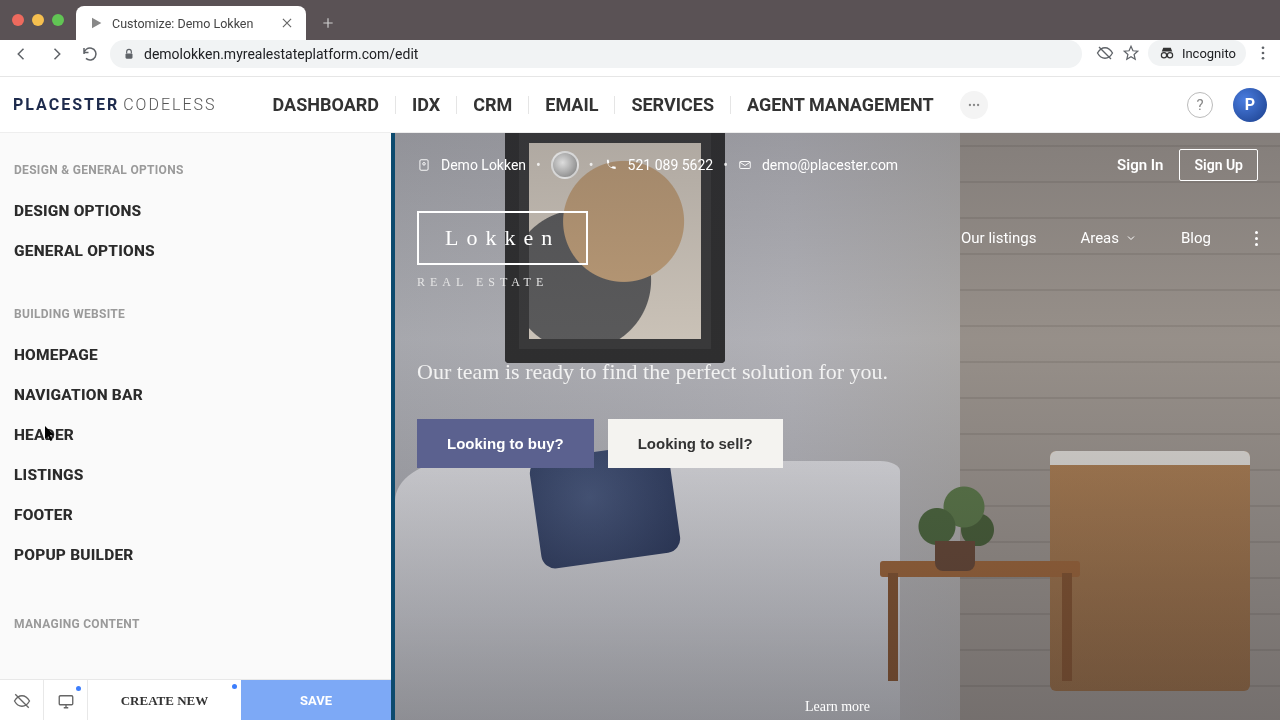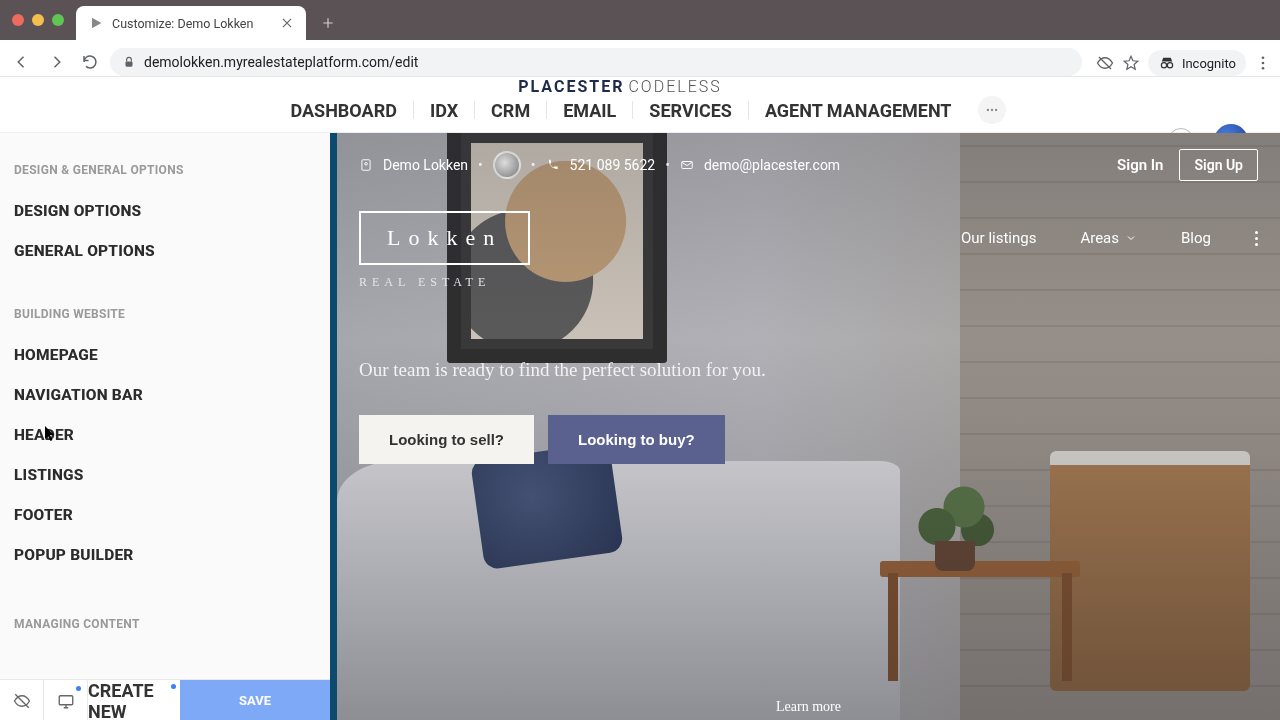--- a/index.html
+++ b/index.html
@@ -12,53 +12,53 @@
 .tl-red { background: #ed6a5e; }
 .tl-yellow { background: #f5bf4f; }
 .tl-green { background: #61c554; }
 .tab { background: #fff; height: 34px; border-radius: 8px 8px 0 0; display: flex; align-items: center; padding: 0 12px; gap: 8px; min-width: 230px; }
 .tab-favicon { width: 16px; height: 16px; }
 .tab-title { font-size: 12.5px; color: #444; flex: 1; white-space: nowrap; overflow: hidden; text-overflow: ellipsis; }
 .tab-close { width: 14px; height: 14px; color: #666; cursor: pointer; }
 .new-tab { width: 28px; height: 28px; margin: 0 4px 3px 8px; display: flex; align-items: center; justify-content: center; border-radius: 50%; }
 .new-tab svg { width: 14px; height: 14px; color: #cfcfcf; }
 
-.addr-bar { height: 37px; background: #fff; display: flex; align-items: flex-end; padding: 0 8px; gap: 6px; border-bottom: 1px solid #e6e6e6; }
+.addr-bar { height: 37px; background: #fff; display: flex; align-items: flex-start; padding: 0 8px; gap: 6px; border-bottom: 1px solid #e6e6e6; }
 .nav-btn { width: 28px; height: 28px; display: flex; align-items: center; justify-content: center; color: #5f6368; border-radius: 50%; }
 .nav-btn svg { width: 18px; height: 18px; }
 .url-box { flex: 1; height: 28px; background: #f1f3f4; border-radius: 14px; display: flex; align-items: center; padding: 0 12px; gap: 8px; }
 .url-box .lock { width: 14px; height: 14px; color: #5f6368; }
 .url-text { font-size: 14px; color: #202124; }
 .addr-right { display: flex; align-items: center; gap: 8px; padding-left: 8px; }
 .incognito-pill { display: flex; align-items: center; gap: 6px; background: #f1f3f4; border-radius: 14px; padding: 4px 10px; font-size: 13px; color: #202124; }
 .addr-icon { width: 18px; height: 18px; color: #5f6368; }
 
 
-.app-nav { height: 56px; border-bottom: 1px solid #eee; display: flex; align-items: center; padding: 0 32px; gap: 0; flex-direction: column; }
+.app-nav { height: 56px; border-bottom: 1px solid #eee; display: flex; align-items: center; padding: 0 13px; gap: 0; }
 .brand { display: flex; align-items: baseline; gap: 4px; margin-right: 40px; }
 .brand-main { font-weight: 700; letter-spacing: 2px; font-size: 16px; color: #1e2b4d; }
 .brand-sub { font-weight: 300; letter-spacing: 2px; font-size: 16px; color: #555; }
 .nav-items { display: flex; align-items: center; }
 .nav-item { font-size: 18px; font-weight: 700; color: #333; padding: 0 16px; cursor: pointer; }
 .nav-sep { width: 1px; height: 18px; background: #e5e5e5; }
 .nav-more { width: 28px; height: 28px; border-radius: 50%; background: #f4f4f4; display: flex; align-items: center; justify-content: center; margin-left: 10px; }
 .nav-right { margin-left: auto; display: flex; align-items: center; gap: 20px; }
 .help-ic { width: 26px; height: 26px; border: 1.5px solid #bbb; border-radius: 50%; display: flex; align-items: center; justify-content: center; color: #888; font-size: 15px; }
 .avatar-circ { width: 34px; height: 34px; border-radius: 50%; background: radial-gradient(circle at 35% 35%, #4a7de0, #1a3e8a); display:flex;align-items:center;justify-content:center;color:#fff;font-weight:700;font-size:16px; }
 
 
 .workspace { display: flex; height: calc(720px - 40px - 36px - 56px); }
-.sidebar { width: 337px; background: #fafafa; border-right: 7px solid #0c4a6e; padding: 22px 14px 0 14px; position: relative; overflow: hidden; }
+.sidebar { width: 395px; background: #fafafa; border-right: 4px solid #0c4a6e; padding: 22px 14px 0 14px; position: relative; overflow: hidden; }
 .sb-section { font-size: 12px; font-weight: 700; color: #9a9a9a; letter-spacing: 0.3px; margin: 8px 0 14px 0; }
 .sb-item { font-size: 15.5px; font-weight: 800; color: #2b2b2b; padding: 11px 0; cursor: pointer; letter-spacing: 0.2px;}
 
 .sidebar-footer { position: absolute; bottom: 0; left: 0; right: 0; height: 42px; display: flex; border-top: 1px solid #e8e8e8; background: #fff; }
 .sf-icon { width: 44px; display: flex; align-items: center; justify-content: center; border-right: 1px solid #e8e8e8; color: #666; position: relative;}
 .sf-dot { position:absolute; top:6px; right:6px; width:5px;height:5px;border-radius:50%;background:#3d7efc;}
-.sf-create { flex: 1; display: flex; align-items: center; justify-content: center; font-size: 18px; font-weight: 700; color: #333; position:relative;}
+.sf-create { flex: 1; display: flex; align-items: center; justify-content: center; font-size: 13px; font-weight: 700; color: #333; position:relative;font-family:Liberation Serif, serif;}
 .sf-save { width: 150px; background: #7da9f6; color: #fff; display: flex; align-items: center; justify-content: center; font-size: 13px; font-weight: 700; }
 
 .preview { flex: 1; position: relative; overflow: hidden; }
 .hero-bg { position: absolute; inset: 0; background:
   linear-gradient(90deg, #b5b6bb 0%, #c0c0c5 45%, #b8b5b1 70%, #9c948b 100%);
 }
 .room-overlay { position:absolute; inset:0; }
 .wall-art { position:absolute; top:0; left:110px; width:220px; height:230px; background:#3b3b3b; border:14px solid #2f2f2f; border-top:none; border-radius:0 0 4px 4px; overflow:hidden;}
 .wall-art::before{content:"";position:absolute;inset:10px;background:radial-gradient(circle at 55% 40%, #c9a67d 0 60px, transparent 61px), radial-gradient(circle at 30% 70%, #5f5f5f 0 70px, transparent 71px), #dcd3c6;}
 .bed { position:absolute; bottom:0; left:0; right:380px; height:260px; background:linear-gradient(180deg,#e9e9ec 0%,#d8d9dd 60%,#c9cacd 100%); border-radius:60px 20px 0 0 / 40px 10px 0 0;}
@@ -85,21 +85,21 @@
 .pv-brand-row { position: relative; display: flex; align-items: center; padding: 14px 22px; }
 .logo-box { border: 2px solid #fff; padding: 12px 26px; color: #fff; font-family: Georgia, serif; font-size: 22px; letter-spacing: 8px; }
 .logo-sub { position: absolute; left: 22px; top: 78px; color: #e5e5e5; font-size: 12px; letter-spacing: 5px; font-family: Georgia, serif;}
 .pv-nav { margin-left: auto; display: flex; align-items: center; gap: 44px; color: #fff; font-size: 15px; }
 .pv-nav-item { display: flex; align-items: center; gap: 6px; cursor: pointer; }
 .kebab { display:flex;flex-direction:column;gap:3px;}
 .kebab span{width:3px;height:3px;background:#fff;border-radius:50%;}
 
 .hero-copy { position: relative; padding: 56px 22px 0 22px; color: #fff; }
 .hero-h { font-family: Georgia, 'Times New Roman', serif; font-size: 48px; font-weight: 600; line-height: 1.2; max-width: 820px; }
-.hero-sub { margin-top: 24px; font-family: Georgia, serif; font-size: 19px; color: #f2f2f2; }
+.hero-sub { margin-top: 24px; font-family: Georgia, serif; font-size: 22px; color: #f2f2f2; }
 .cta-row { margin-top: 34px; display: flex; gap: 14px; }
 .cta { padding: 16px 30px; font-size: 15px; font-weight: 600; cursor: pointer; border: none; }
 .cta-primary { background: #5b618f; color: #fff; }
 .cta-secondary { background: #f4f3f0; color: #333; }
 .learn { position:absolute; bottom:6px; left:50%; transform:translateX(-50%); color:#fff; font-size:14px; font-family:Georgia,serif;}
 
 .cursor-arrow { position:absolute; left:45px; top:293px; width:12px;height:16px; }
 </style>
 </head>
 <body>
@@ -314,19 +314,19 @@
             <span></span>
             <span></span>
             <span></span>
           </div>
       </div>
     </div>
 
     <div class="hero-copy">
       <div class="hero-sub">Our team is ready to find the perfect solution for you.</div>
       <div class="cta-row">
+        <button class="cta cta-primary">Looking to buy?</button>
         <button class="cta cta-secondary">Looking to sell?</button>
-        <button class="cta cta-primary">Looking to buy?</button>
       </div>
     </div>
     <div class="learn">Learn more</div>
   </div>
 </div>
 
 </body></html>

